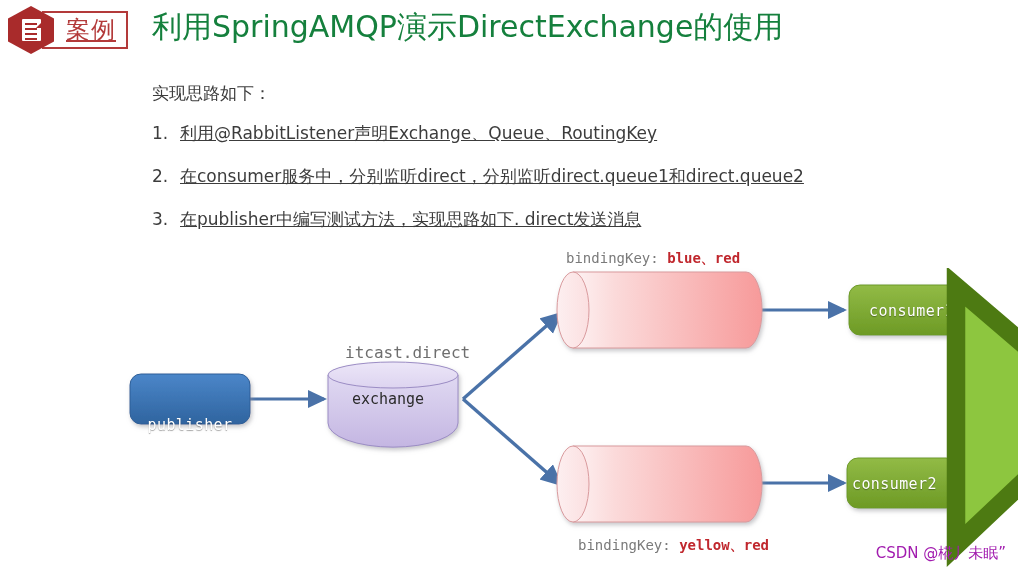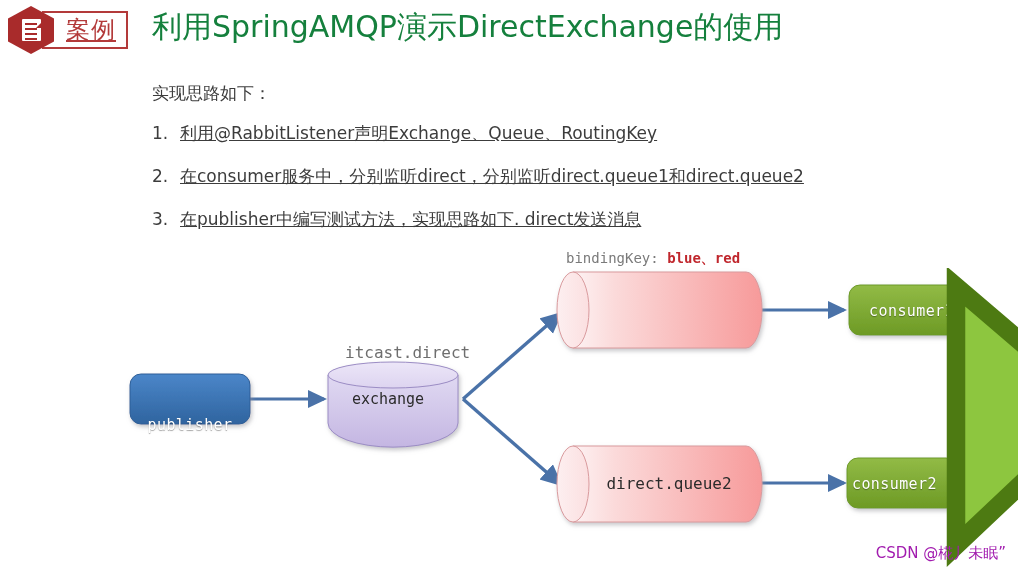--- a/index.html
+++ b/index.html
@@ -319,30 +319,32 @@
     </g>
   </svg>
 
   <div class="node-label box-label" style="left:145px; top:155px; width:90px; text-align:center;margin-top:25px;">publisher</div>
 
   <div class="node-label caption" style="left:345px; top:107px;">itcast.direct</div>
 
   <div class="node-label exchange-label" style="left:328px; top:154px; width:120px; text-align:center;">exchange</div>
 
 
-  <div class="node-label queue-label" style="left:589px; top:238px; width:160px; text-align:center;">direct.queue2</div>
 
   <div class="node-label box-label" style="left:854px; top:66px; width:100px; text-align:right;">consumer1</div>
 
   <div class="node-label box-label" style="left:852px; top:239px; width:100px; text-align:left;">consumer2</div>
 
   <div class="bkey" style="left:566px; top:14px;">
     <span>bindingKey: </span><b>blue、red</b>
   </div>
 
+  <div class="bkey" style="left:578px; top:301px;">
+    <span>bindingKey: </span><b>yellow、red</b>
+  </div>
 
   <div class="cursor" style="left:558px; top:32px;">
     <svg viewBox="0 0 14 18" xmlns="http://www.w3.org/2000/svg">
       <path d="M1,1 L1,15 L4.6,11.6 L7,17 L9.6,15.8 L7.2,10.6 L12,10.4 Z" fill="#8dc63f" stroke="#4d7a12" stroke-width="1"></path>
     </svg>
   </div>
 </div>
 
 <div class="watermark">CSDN @椛丿未眠”</div>
 

